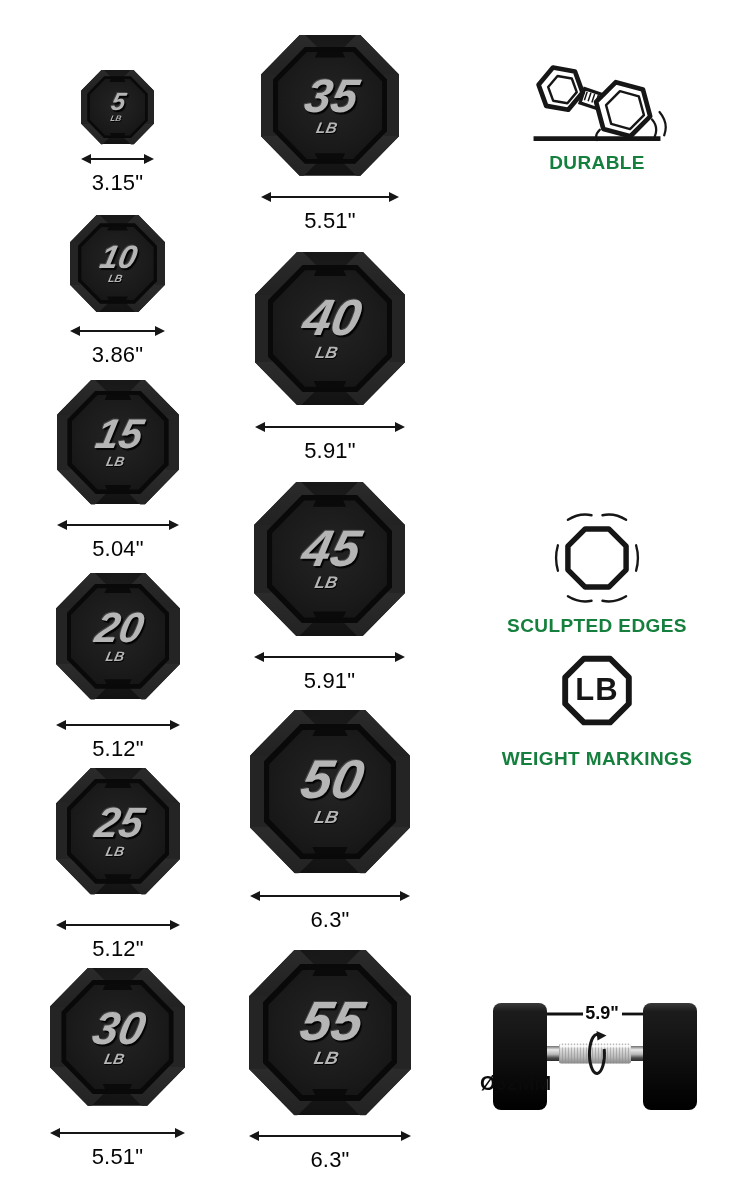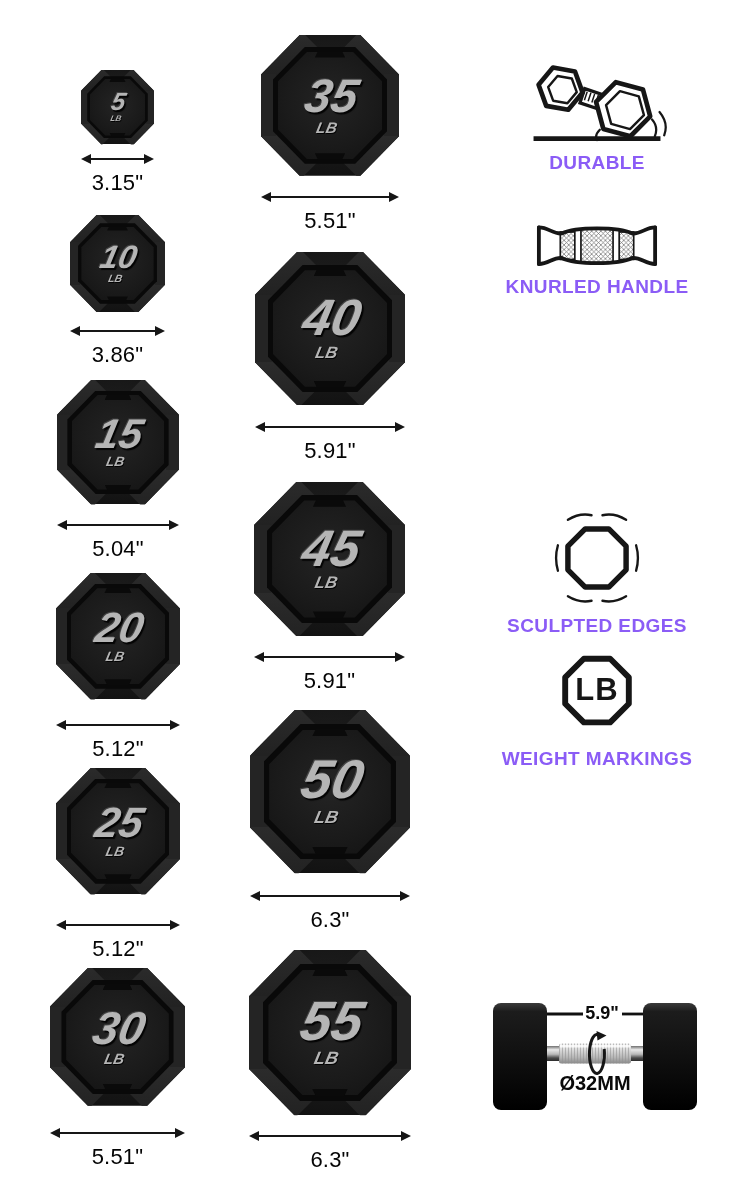--- a/index.html
+++ b/index.html
@@ -43,30 +43,30 @@
                border-right:10px solid #161616; }
   .dim-arrow::after  { content:""; position:absolute; right:0; top:50%; transform:translateY(-50%);
                border-top:5px solid transparent; border-bottom:5px solid transparent;
                border-left:10px solid #161616; }
   .dim-label { margin-top:5px; font-size:22px; color:#050505; white-space:nowrap; letter-spacing:0.2px; }
 
   
   .feature { position:absolute; left:470px; width:254px; display:flex; flex-direction:column;
              align-items:center; }
   .feature-label { margin-top:7px; font-size:19px; font-weight:700; letter-spacing:0.4px;
-                   color:#8b5cf6; white-space:nowrap; }
+                   color:#15803d; white-space:nowrap; }
   .f-icon { display:block; }
   .lb-badge { position:absolute; top:26px; left:50%; transform:translateX(-50%); width:100px;
               text-align:center; font-size:31px; font-weight:700; letter-spacing:1px; color:#161616; }
 
   
   .handle-diagram { position:absolute; left:480px; top:995px; width:230px; height:130px; }
   .hd-length  { position:absolute; top:8px;  left:0; right:0; text-align:center; text-indent:14px;
                 font-size:18px; font-weight:700; color:#0a0a0a; }
-  .hd-diameter{ position:absolute; top:77px; left:0; right:0; text-align:center;
+  .hd-diameter{ position:absolute; top:77px; left:0; right:0; 
                 font-size:20px; font-weight:700; color:#0a0a0a; }
 </style>
 </head>
 <body>
 
 <div id="canvas">
 
   <div class="db-item" style="--s:73px;--gap:9px;left:81px;top:70px;">
     <div class="head">
       <div class="pad tl"></div>
@@ -305,36 +305,20 @@
       <path d="M64.5,38.2 L61.5,47.4 M68.5,39.4 L65.5,48.6 M72.5,40.6 L69.5,49.8 M76.5,41.8 L73.5,51" stroke-width="1.6"></path>
       <polygon points="59.6,39.2 44.2,57.6 20.6,53.4 12.4,30.8 27.8,12.4 51.4,16.6" fill="#fff" stroke-width="5" stroke-linejoin="round"></polygon>
       <polygon points="53.3,38.7 43.3,50.6 28,47.9 22.7,33.3 32.7,21.4 48,24.1" stroke-width="2.6" stroke-linejoin="round"></polygon>
       <polygon points="132,64.8 110.8,86 81.8,78.2 74,49.2 95.2,28 124.2,35.8" fill="#fff" stroke-width="5" stroke-linejoin="round"></polygon>
       <polygon points="125.3,63.4 110.4,78.3 90.2,72.8 84.7,52.6 99.6,37.7 119.8,43.2" stroke-width="2.6" stroke-linejoin="round"></polygon>
       <path d="M134,68 Q141,76 137,86 M142,60 Q152,72 147,85 M78,79 Q72,85 75,90" stroke-width="2.4" stroke-linecap="round"></path>
     </svg>
     <div class="feature-label">DURABLE</div>
   </div>
 
-  <div class="feature" style="top:222px;">
-    <svg class="f-icon" width="130" viewBox="0 0 170 62" fill="none" stroke="#161616">
-      <defs>
-        <pattern id="pat-crosshatch" width="6" height="6" patternUnits="userSpaceOnUse">
-          <path d="M0,6 L6,0 M0,0 L6,6" stroke="#6a6a6a" stroke-width="0.9"></path>
-        </pattern>
-      </defs>
-      <rect x="37" y="13" width="19" height="36" fill="url(#pat-crosshatch)" stroke-width="2.2"></rect>
-      <rect x="64" y="9" width="42" height="44" fill="url(#pat-crosshatch)" stroke-width="2.2"></rect>
-      <rect x="114" y="13" width="19" height="36" fill="url(#pat-crosshatch)" stroke-width="2.2"></rect>
-      <path d="M9,7 L9,55 M161,7 L161,55" stroke-width="5" stroke-linecap="round"></path>
-      <path d="M9,7 C22,7 27,16 39,15 C57,6 113,6 131,15 C143,16 148,7 161,7" stroke-width="5" stroke-linecap="round"></path>
-      <path d="M9,55 C22,55 27,46 39,47 C57,56 113,56 131,47 C143,46 148,55 161,55" stroke-width="5" stroke-linecap="round"></path>
-    </svg>
-    <div class="feature-label">KNURLED HANDLE</div>
-  </div>
 
 
   <div class="feature" style="top:508px;">
     <svg class="f-icon" width="100" viewBox="0 0 110 110" fill="none" stroke="#161616">
       <polygon points="42,23 68,23 87,42 87,68 68,87 42,87 23,68 23,42" stroke-width="6" stroke-linejoin="round"></polygon>
       <path d="M23,13 Q36,5 49,8" stroke-width="2.6" stroke-linecap="round"></path>
       <path d="M61,8 Q74,5 87,13" stroke-width="2.6" stroke-linecap="round"></path>
       <path d="M12,41 Q8,55 12,69" stroke-width="2.6" stroke-linecap="round"></path>
       <path d="M98,41 Q102,55 98,69" stroke-width="2.6" stroke-linecap="round"></path>
       <path d="M23,97 Q36,105 49,102" stroke-width="2.6" stroke-linecap="round"></path>

